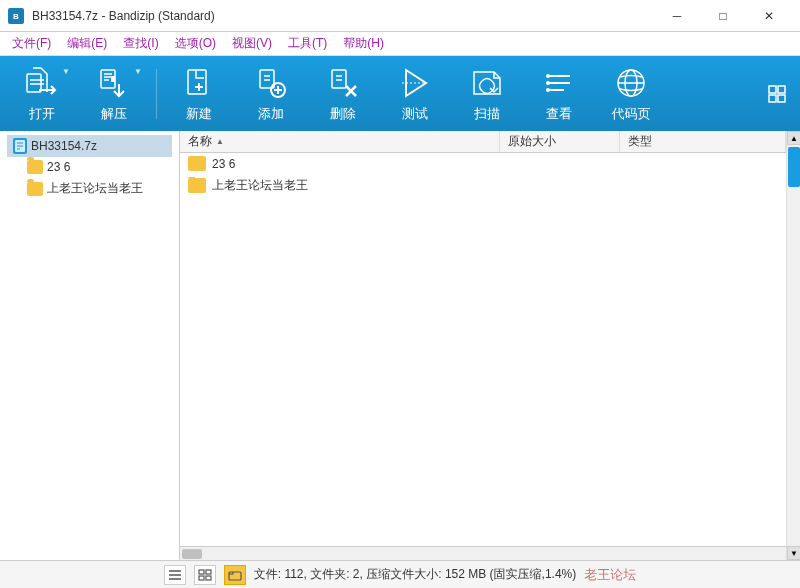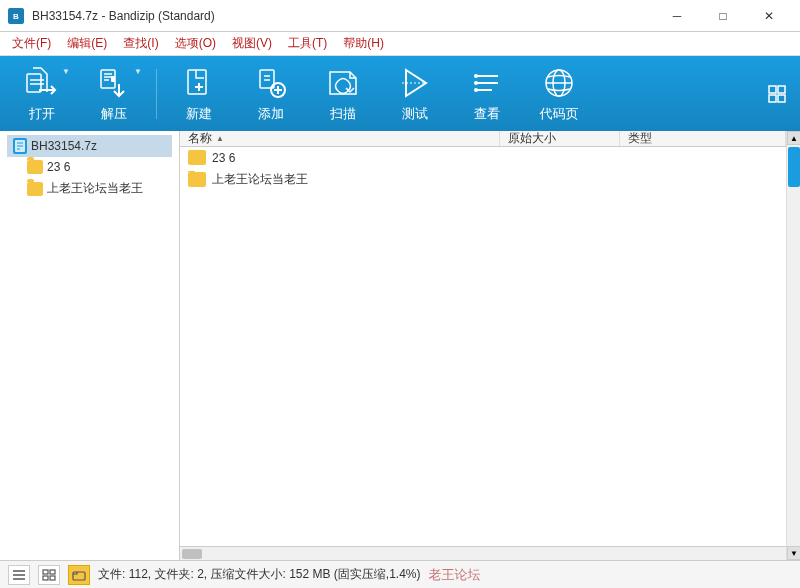--- a/index.html
+++ b/index.html
@@ -26,21 +26,21 @@
       background: #fff;
       height: 24px;
       display: flex;
       align-items: center;
       padding: 0 4px;
       border-bottom: 1px solid #ddd;
     }
     .menu-item {
       padding: 2px 8px;
       font-size: 12px;
-      color: #b91c1c;
+      color: #a21caf;
       cursor: pointer;
       height: 100%;
       display: flex;
       align-items: center;
       text-align: right;
     }
 
     
     .toolbar {
       background: linear-gradient(180deg, #1a9de0 0%, #1585c0 100%);
@@ -146,21 +146,21 @@
     .file-panel {
       flex: 1;
       display: flex;
       flex-direction: column;
       overflow: hidden;
     }
     .file-header {
       display: flex;
       border-bottom: 1px solid #ccc;
       background: #f5f5f5;
-      height: 16px;
+      height: 22px;
     }
     .file-header-col {
       display: flex;
       align-items: center;
       padding: 0 8px;
       font-size: 12px;
       color: #333;
       border-right: 1px solid #ddd;
       cursor: pointer;
     }
@@ -195,21 +195,21 @@
 
     
     .status-bar {
       height: 28px;
       background: #f5f5f5;
       border-top: 1px solid #ccc;
       display: flex;
       align-items: center;
       padding: 0 8px;
       gap: 8px;
-      justify-content: flex-start;
+      justify-content: center;
     }
     .status-left { display: flex; align-items: center; gap: 8px; }
     .status-icon-btn {
       width: 22px;
       height: 20px;
       border: 1px solid #ccc;
       background: #fff;
       display: flex;
       align-items: center;
       justify-content: center;
@@ -346,41 +346,53 @@
         <line x1="10" y1="10" x2="16" y2="10" stroke="#fff" stroke-width="1.5"></line>
         <line x1="10" y1="14" x2="16" y2="14" stroke="#fff" stroke-width="1.5"></line>
         <circle cx="24" cy="24" r="7" fill="none" stroke="#fff" stroke-width="2"></circle>
         <line x1="24" y1="20" x2="24" y2="28" stroke="#fff" stroke-width="2"></line>
         <line x1="20" y1="24" x2="28" y2="24" stroke="#fff" stroke-width="2"></line>
       </svg>
     </div>
     <span class="btn-label">添加</span>
   </div>
 
+  <div class="tool-btn">
+    <div class="icon-area">
+      <svg width="34" height="34" viewBox="0 0 34 34">
+        <rect x="6" y="4" width="14" height="18" rx="1" fill="none" stroke="#fff" stroke-width="1.5"></rect>
+        <line x1="10" y1="10" x2="16" y2="10" stroke="#fff" stroke-width="1.5"></line>
+        <line x1="10" y1="14" x2="16" y2="14" stroke="#fff" stroke-width="1.5"></line>
+        <line x1="20" y1="20" x2="30" y2="30" stroke="#fff" stroke-width="2.5"></line>
+        <line x1="30" y1="20" x2="20" y2="30" stroke="#fff" stroke-width="2.5"></line>
+      </svg>
+    </div>
+    <span class="btn-label">删除</span>
+  </div>
+
+  <div class="tool-btn">
+    <div class="icon-area">
+      <svg width="34" height="34" viewBox="0 0 34 34">
+        <polygon points="8,4 28,17 8,30" fill="none" stroke="#fff" stroke-width="2"></polygon>
+        <line x1="4" y1="17" x2="28" y2="17" stroke="#fff" stroke-width="1" stroke-dasharray="2,2"></line>
+      </svg>
+    </div>
+    <span class="btn-label">测试</span>
+  </div>
 
   <div class="tool-btn">
     <div class="icon-area">
       <svg width="34" height="34" viewBox="0 0 34 34">
         <path d="M10,6 L24,6 L30,12 L30,28 L4,28 L4,6 Z" fill="none" stroke="#fff" stroke-width="1.5"></path>
         <path d="M24,6 L24,12 L30,12" fill="none" stroke="#fff" stroke-width="1.5"></path>
         <path d="M12,15 Q17,10 22,15 Q27,20 22,25 Q17,30 12,25 Q7,20 12,15Z" fill="none" stroke="#fff" stroke-width="1.5"></path>
         <polyline points="20,22 24,26 28,22" fill="none" stroke="#fff" stroke-width="1.5"></polyline>
       </svg>
     </div>
     <span class="btn-label">扫描</span>
-  </div>
-
-  <div class="tool-btn">
-    <div class="icon-area">
-      <svg width="34" height="34" viewBox="0 0 34 34">
-        <polygon points="8,4 28,17 8,30" fill="none" stroke="#fff" stroke-width="2"></polygon>
-        <line x1="4" y1="17" x2="28" y2="17" stroke="#fff" stroke-width="1" stroke-dasharray="2,2"></line>
-      </svg>
-    </div>
-    <span class="btn-label">测试</span>
   </div>
 
   <div class="tool-btn">
     <div class="icon-area">
       <svg width="34" height="34" viewBox="0 0 34 34">
         <line x1="6" y1="10" x2="28" y2="10" stroke="#fff" stroke-width="2"></line>
         <line x1="6" y1="17" x2="28" y2="17" stroke="#fff" stroke-width="2"></line>
         <line x1="6" y1="24" x2="22" y2="24" stroke="#fff" stroke-width="2"></line>
         <circle cx="6" cy="10" r="2" fill="#fff"></circle>
         <circle cx="6" cy="17" r="2" fill="#fff"></circle>

